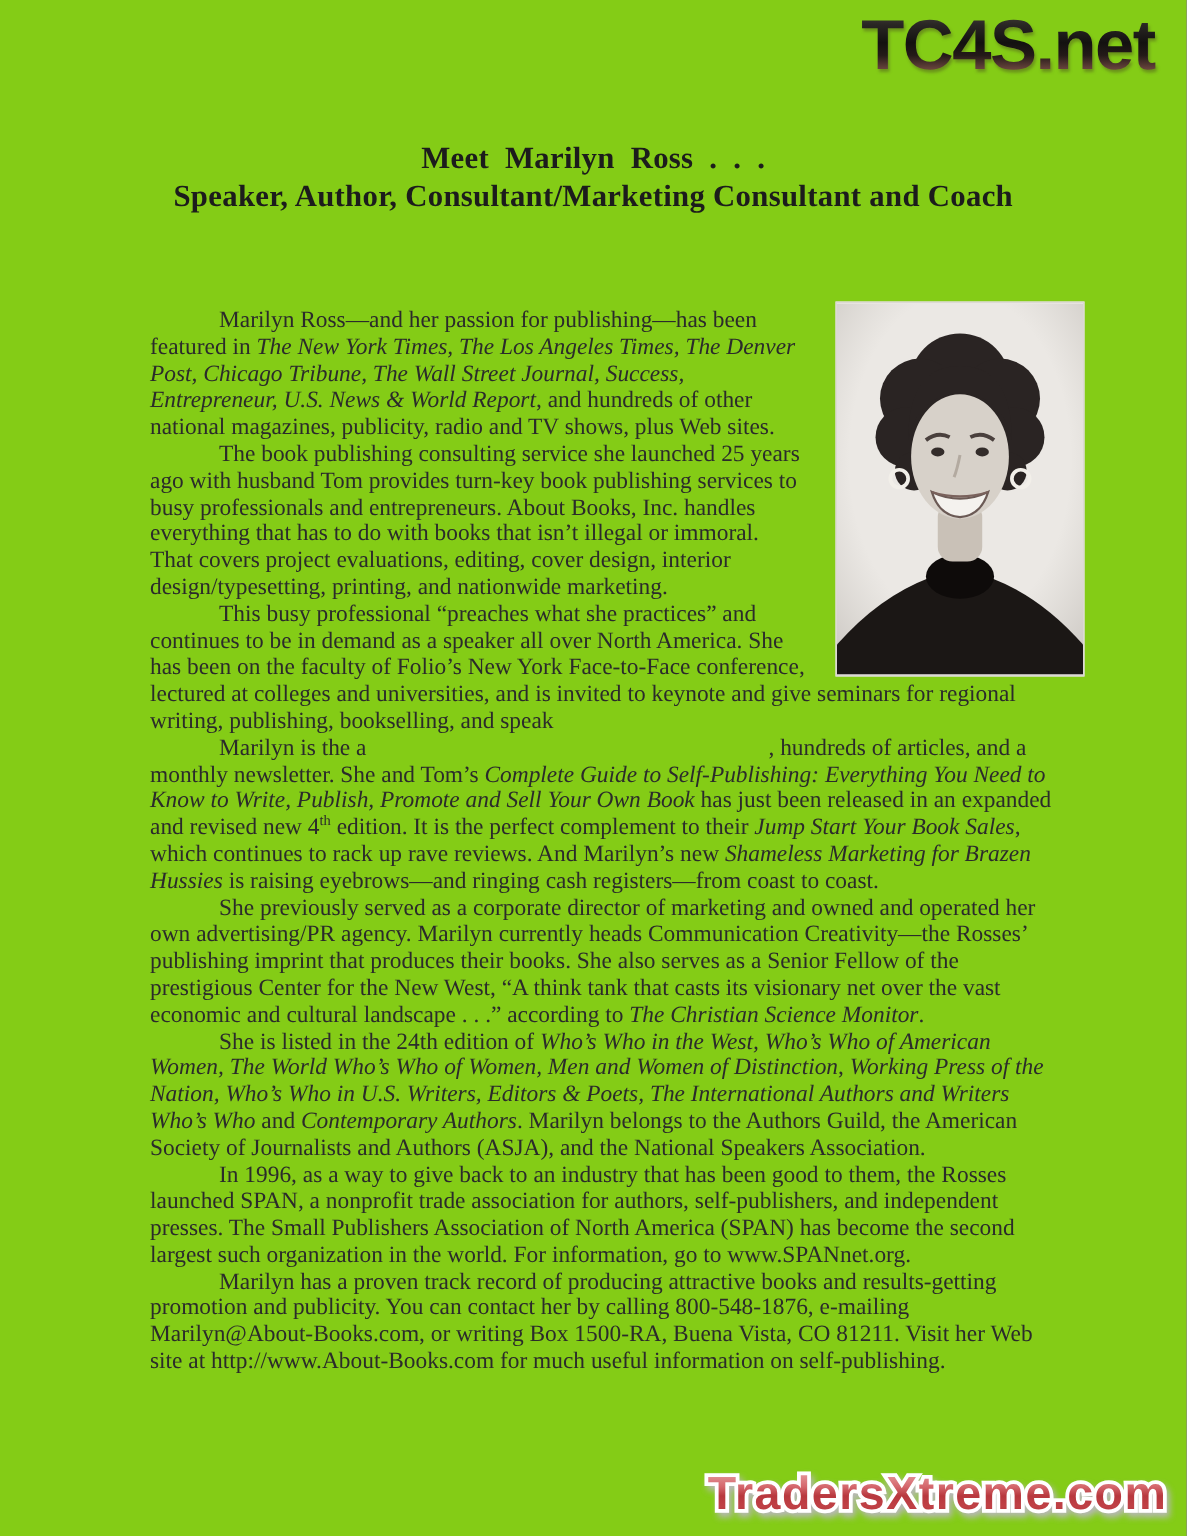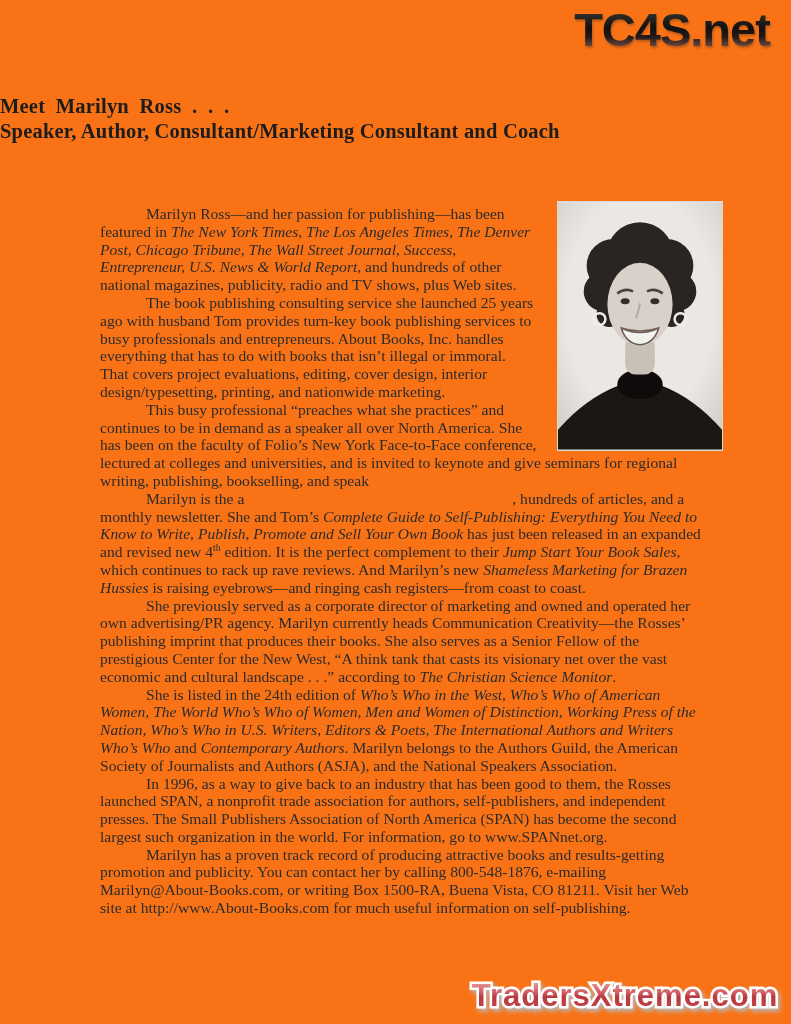--- a/index.html
+++ b/index.html
@@ -1,29 +1,29 @@
 <!DOCTYPE html>
 <html><head>
 <meta charset="utf-8">
 <style>
   * { margin:0; padding:0; box-sizing:border-box; }
   html,body { background:#888; }
   .page {
     position:relative;
     width:791px; height:1024px;
     margin:0 auto;
-    background:#f97316;
+    background:#84cc16;
     overflow:hidden;
     font-family:"Liberation Serif","DejaVu Serif",serif;
     color:#2b2b2b;
   }
   
   .top-logo { position:absolute; top:4px; right:4px; }
   
-  .header { padding-top:94px; color:#1c1c1c; }
+  .header { padding-top:94px; text-align:center; color:#1c1c1c; }
   .title-line {
     font-weight:bold; font-size:20.5px; line-height:25px;
     white-space:pre; letter-spacing:0.2px;
   }
   .subtitle {
     margin-top:22px;
     font-weight:bold; font-style:italic;
     font-size:17px; white-space:pre; color:#222;
   }
   

